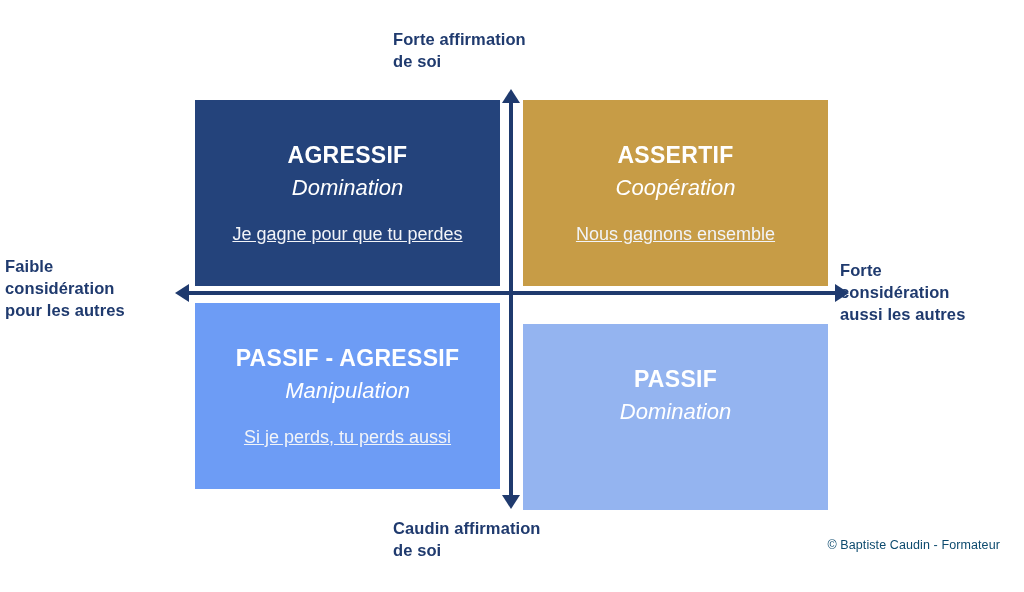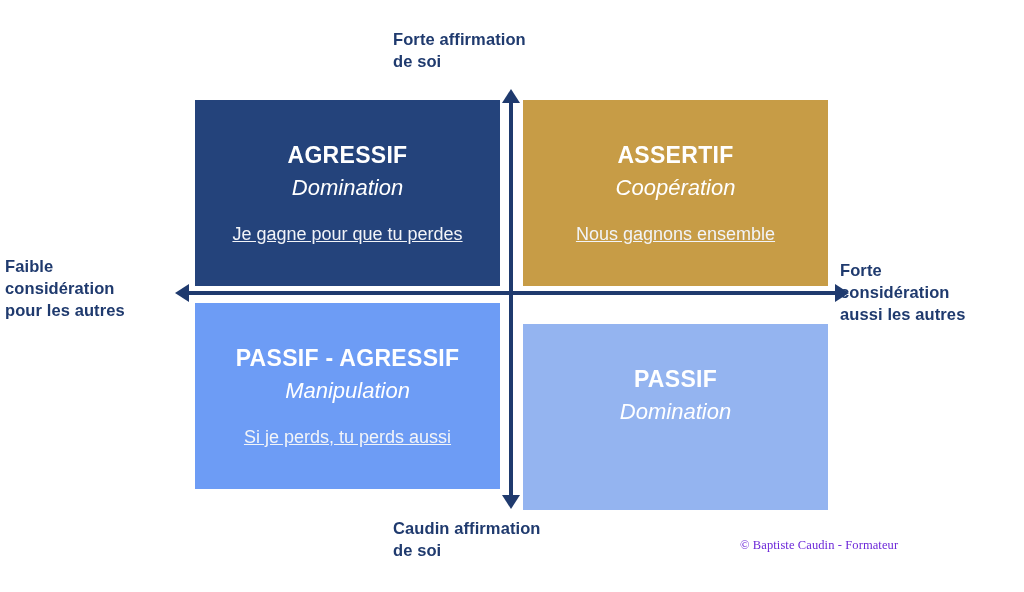--- a/index.html
+++ b/index.html
@@ -122,25 +122,24 @@
     text-align: center;
     text-decoration: underline;
   }
 
   
   #credit {
     position: absolute;
     left: 740px;
     top: 538px;
     width: 260px;
-    text-align: left;
-    color: #6d28d9;
+    text-align: right;
+    color: #0c4a6e;
     font-size: 12.5px;
     letter-spacing: .1px;
-    font-family: Liberation Serif, serif;
   }
 </style>
 </head>
 <body>
 
 <div id="canvas">
 
   <div class="axis-label" id="label-top">Forte affirmation
 de soi</div>
 

